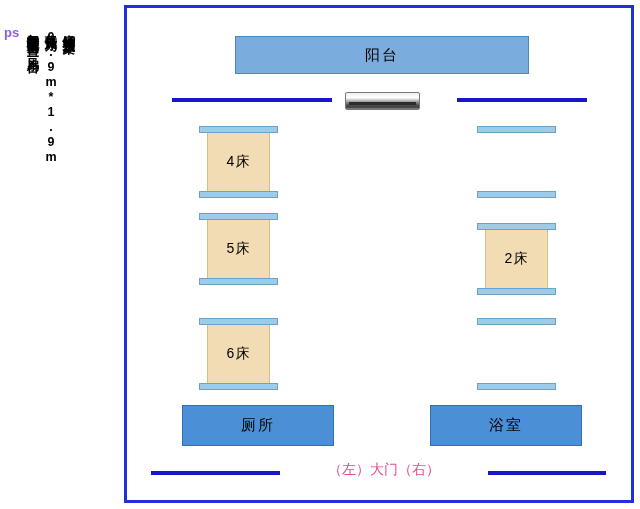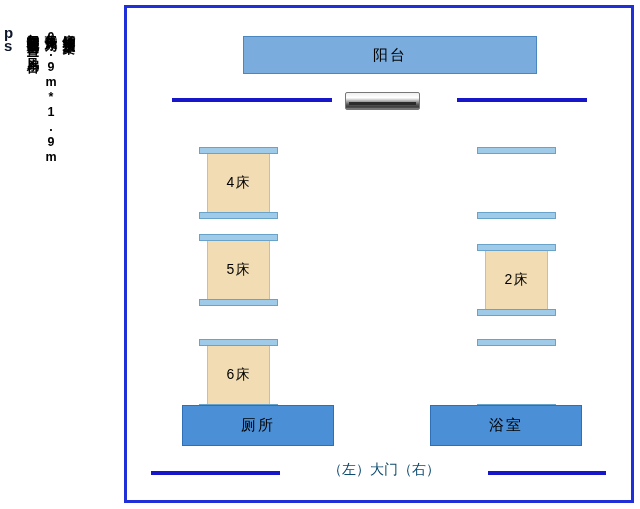--- a/index.html
+++ b/index.html
@@ -13,23 +13,23 @@
     font-family: "Liberation Sans", sans-serif;
     position: relative;
     overflow: hidden;
   }
 
   
   #ps-label {
     position: absolute;
     left: 4px;
     top: 26px;
-    font-size: 15px;
+    font-size: 13px;
     font-weight: bold;
-    color: #0f172a;
+    color: #8b5cf6;
     line-height: 13px;
     width: 16px;
     word-wrap: break-word;
     letter-spacing: 0;
   }
   .vtext {
     position: absolute;
     writing-mode: vertical-rl;
     text-orientation: upright;
     font-size: 12.5px;
@@ -68,21 +68,20 @@
     font-size: 15px;
     letter-spacing: 2px;
   }
   #balcony {
     left: 108px;
     top: 28px;
     width: 294px;
     height: 38px;
     background: #7aadde;
     border: 1px solid #4a86c0;
-    margin-left: 8px;
   }
   #toilet {
     left: 55px;
     top: 397px;
     width: 152px;
     height: 41px;
     background: #4b90d6;
   }
   #bathroom {
     left: 303px;
@@ -121,21 +120,20 @@
     right: 3px;
     top: 9px;
     height: 3px;
     background: #2c2c2c;
   }
 
   
   .bed {
     position: absolute;
     width: 42px;
-    margin-top: 21px;
   }
   .bed .slab {
     position: absolute;
     left: -8px;
     width: 79px;
     height: 7px;
     background: #9fcbe8;
     border: 1px solid #6aa3c9;
     box-sizing: border-box;
   }
@@ -166,21 +164,21 @@
   #bed-1 { left: 358px; top: 310px; height: 72px; }
 
   
   #door-label {
     position: absolute;
     left: 153px;
     top: 453px;
     width: 200px;
     text-align: center;
     font-size: 14px;
-    color: #0c4a6e;
+    color: #ec4899;
     background: #ffffff;
     padding: 0 4px;
     letter-spacing: 0;
   }
 </style>
 </head>
 <body>
 
 <div id="ps-label">ps</div>
 <div class="vtext" id="vtext-3">每间宿舍配置空调一台、风扇一台</div>

